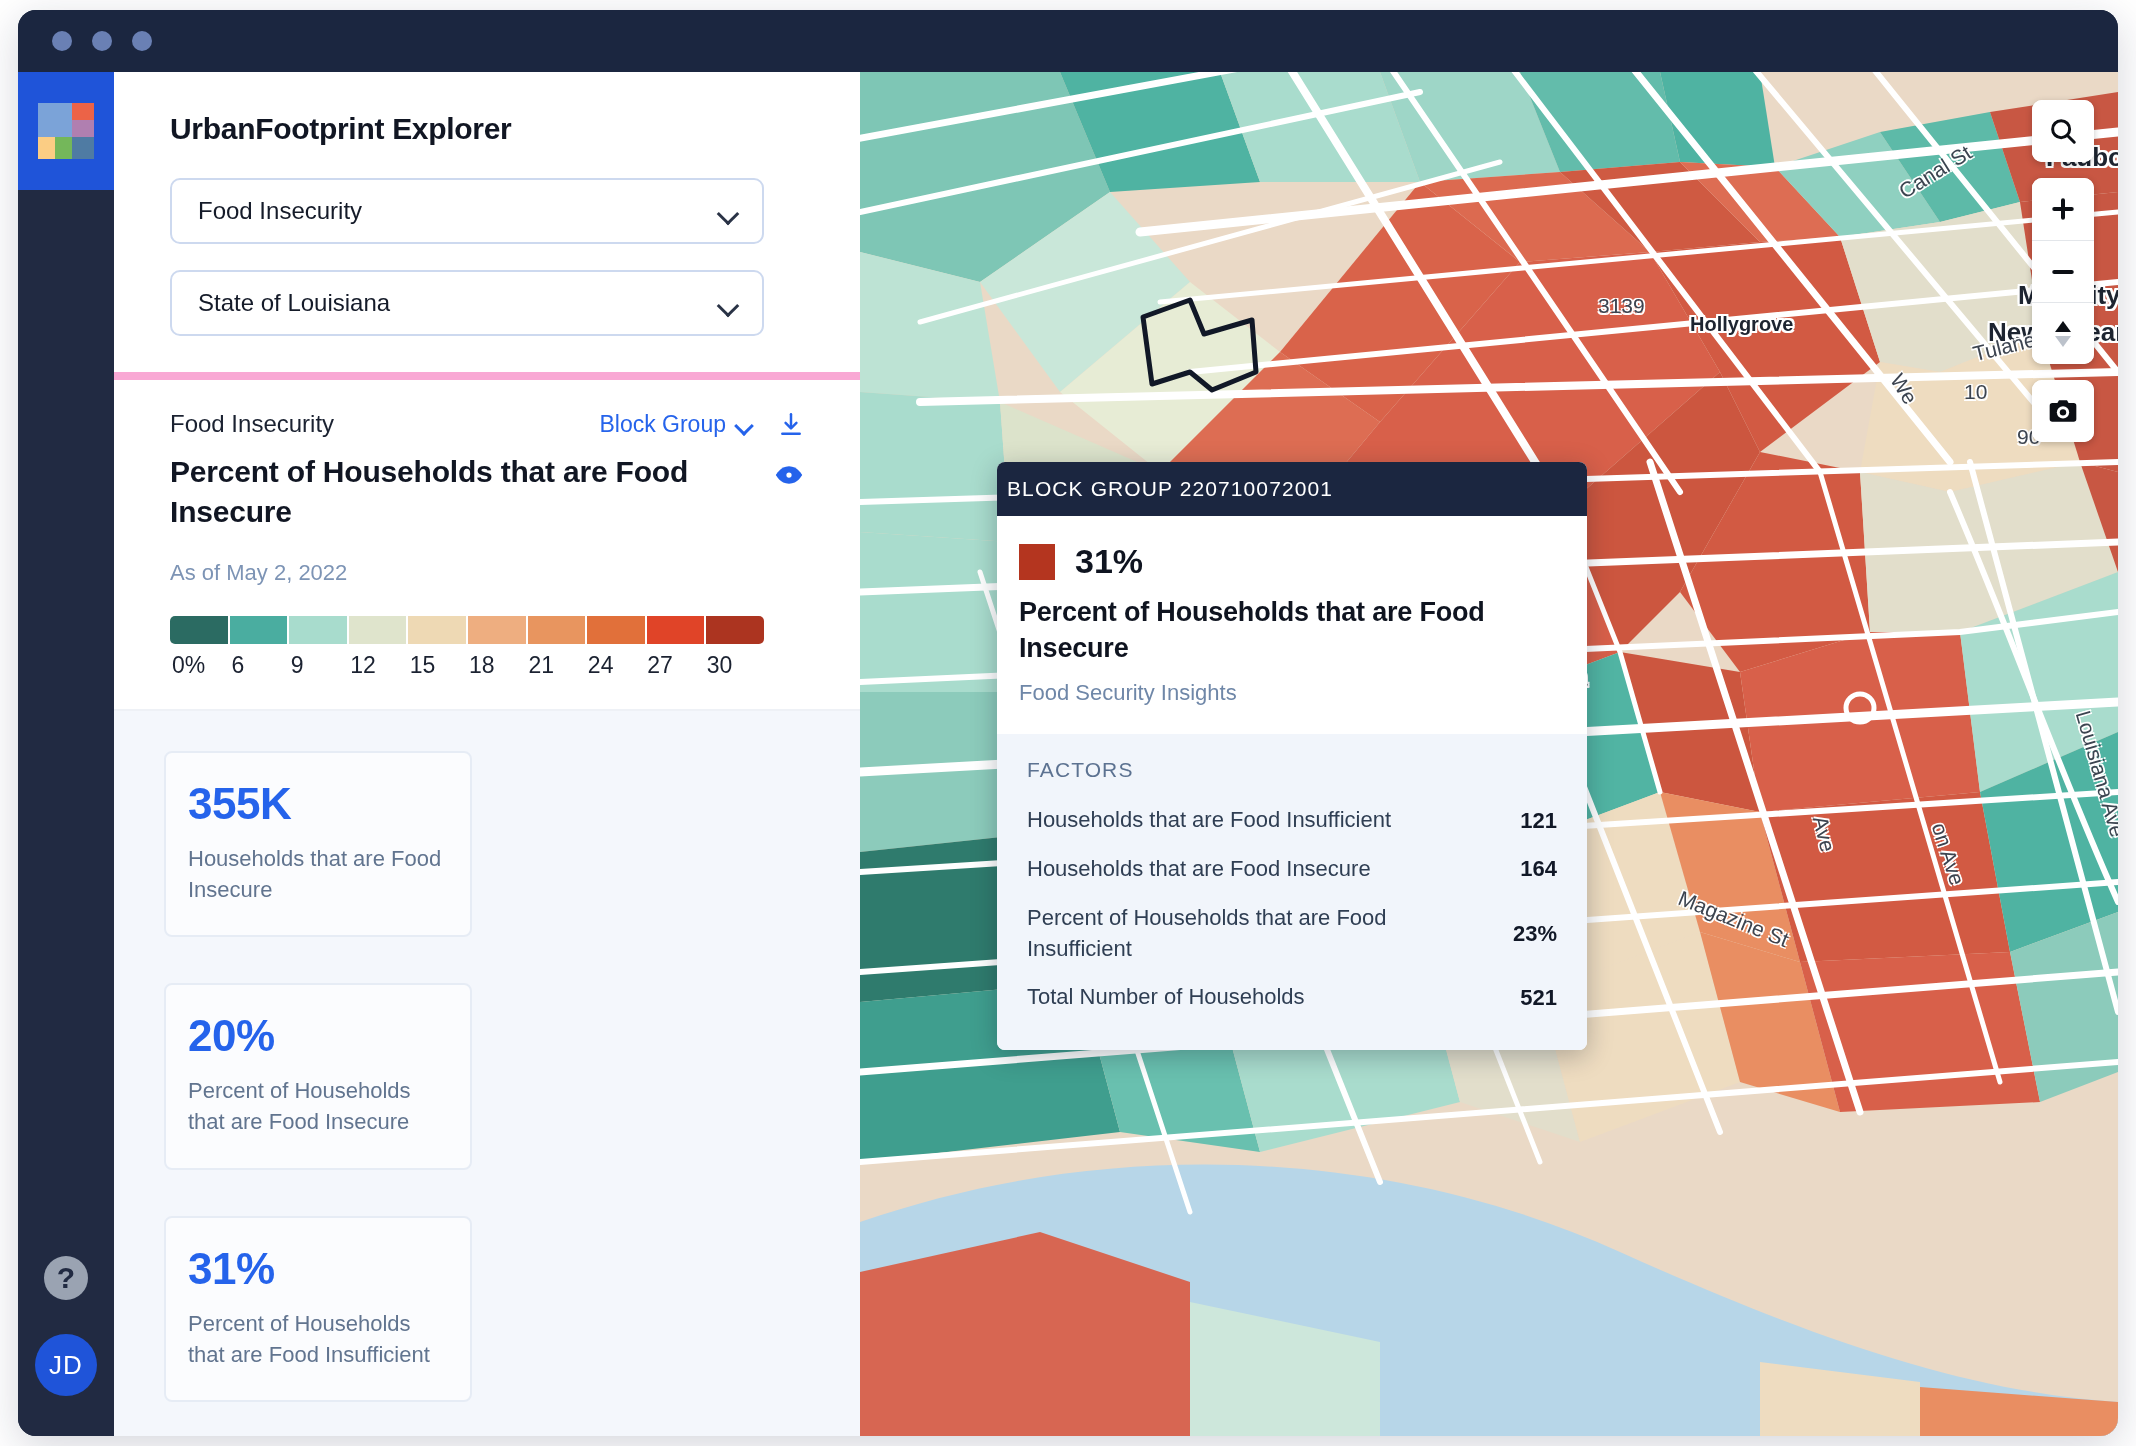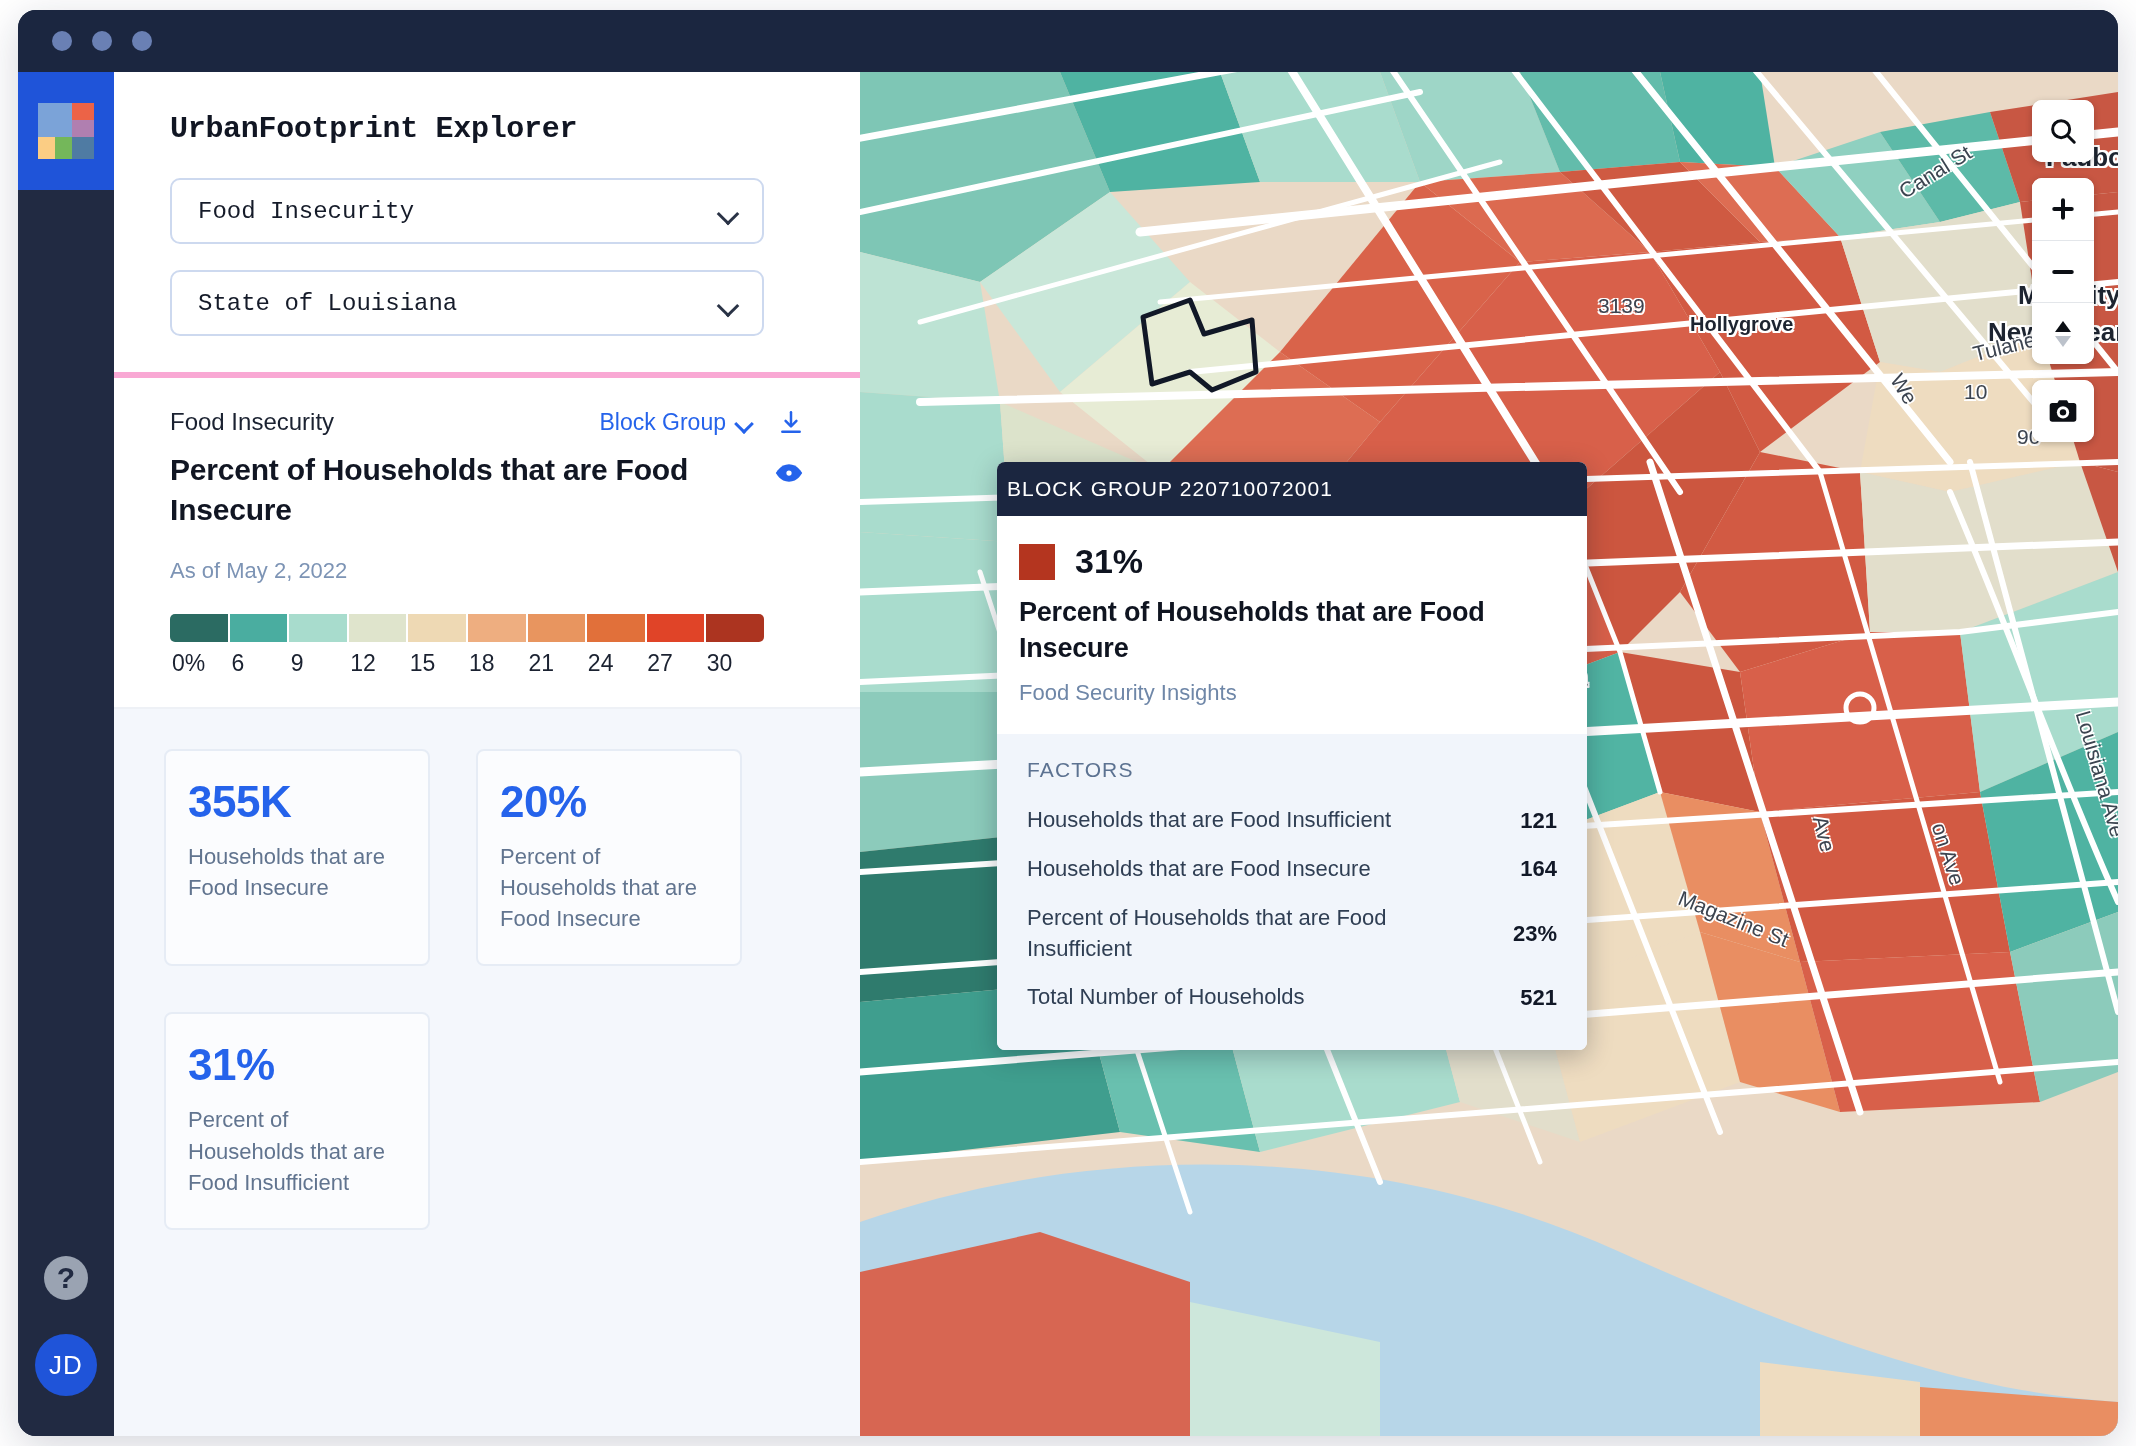--- a/index.html
+++ b/index.html
@@ -76,21 +76,21 @@
     cursor: pointer;
   }
 
   
   .panel {
     position: absolute; left: 96px; top: 62px;
     width: 746px; height: calc(100% - 62px);
     background: #ffffff;
     display: flex; flex-direction: column;
   }
-  .panel-top { padding: 40px 56px 36px 56px; border-bottom: 6px solid #f9a8d4; font-family: Liberation Mono, monospace; }
+  .panel-top { padding: 40px 56px 36px 56px; border-bottom: 8px solid #f9a8d4; }
   .app-title {
     font-size: 30px; font-weight: bold; color: #111623;
     letter-spacing: -0.3px; margin-bottom: 32px;
   }
   .select {
     width: 594px; height: 66px;
     border: 2px solid #cdd9ef; border-radius: 10px;
     display: flex; align-items: center; justify-content: space-between;
     padding: 0 24px 0 26px; margin-bottom: 26px;
     font-size: 24px; color: #151b29; cursor: pointer; background: #fff;
@@ -139,21 +139,21 @@
   .cb-ticks {
     display: flex; width: 594px; margin-top: 8px;
     font-size: 23px; color: #1b2231;
   }
   .cb-tick { flex: 1; text-align: left; padding-left: 2px; }
 
   .panel-bottom { flex: 1; background: #f4f7fc; padding: 40px 50px; }
   .summary-h { font-size: 34px; font-weight: bold; color: #0e1421; margin-bottom: 30px; letter-spacing: -0.3px; }
   .cards { display: flex; flex-wrap: wrap; gap: 46px; }
   .card {
-    width: 266px; background: #fbfcfe;
+    width: 308px; background: #fbfcfe;
     border: 2px solid #e6ecf5; border-radius: 8px;
     padding: 26px 22px 30px 22px;
   }
   .card-val { font-size: 44px; font-weight: bold; color: #2563eb; margin-bottom: 14px; letter-spacing: -0.5px; }
   .card-lbl { font-size: 22px; color: #61748f; line-height: 1.42; }
 
   
   .map {
     position: absolute; left: 842px; top: 62px;
     width: calc(100% - 842px); height: calc(100% - 62px);

